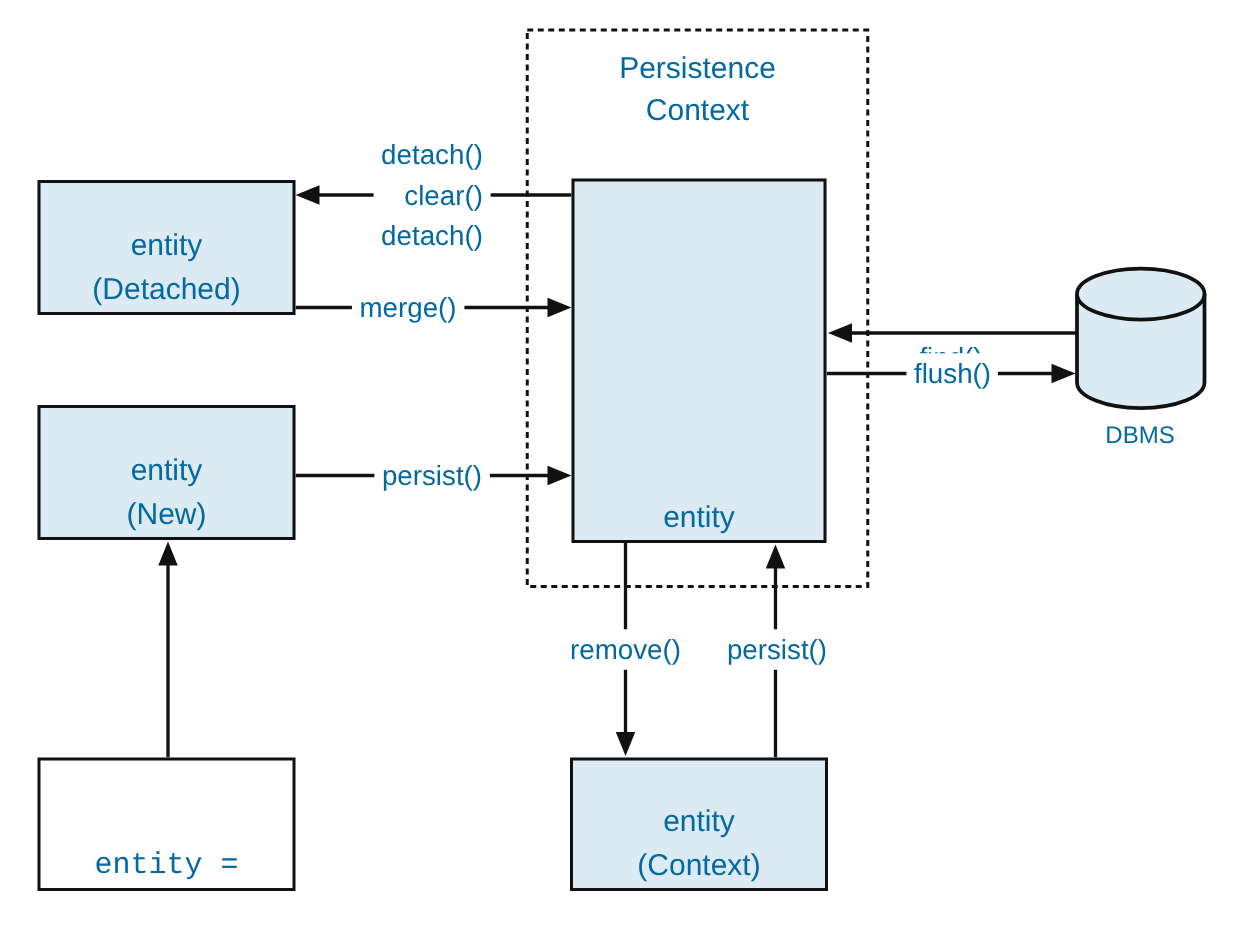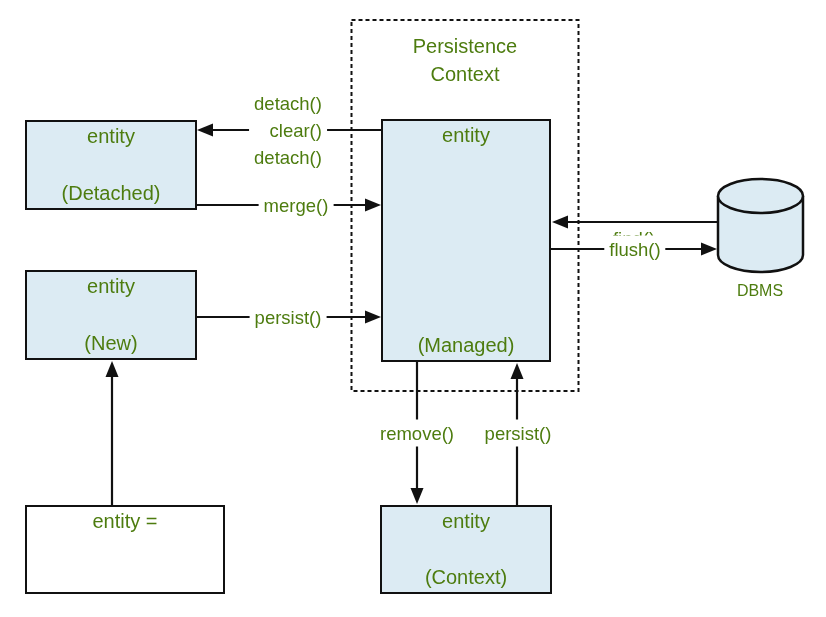--- a/index.html
+++ b/index.html
@@ -2,63 +2,63 @@
 <html><head>
 <meta charset="utf-8">
 <style>
   html, body { margin: 0; padding: 0; background: #ffffff; }
   #stage {
     position: relative;
     width: 826px;
     height: 617px;
     background: #ffffff;
     font-family: "Liberation Sans", sans-serif;
-    color: #4d7c0f;
+    color: #0369a1;
     overflow: hidden;
   }
   #wires {
     position: absolute;
     left: 0; top: 0;
     width: 826px; height: 617px;
     z-index: 0;
   }
   .node {
     position: absolute;
     box-sizing: border-box;
     background: #dcebf3;
     border: 2.5px solid #111111;
     display: flex;
     flex-direction: column;
     align-items: center;
-    justify-content: space-between;
+    justify-content: flex-end;
     font-size: 20px;
     line-height: 29px;
     text-align: center;
     z-index: 2;
   }
   .node .state { font-weight: normal; }
   .node.plain { background: #ffffff; }
   .node-detached { left: 25px;  top: 120px; width: 172px; height: 90px; }
   .node-new      { left: 25px;  top: 270px; width: 172px; height: 90px; }
   .node-managed  { left: 381px; top: 119px; width: 170px; height: 243px; }
   .node-removed  { left: 380px; top: 505px; width: 172px; height: 89px; }
-  .node-code     { left: 25px;  top: 505px; width: 200px; height: 89px; }
+  .node-code     { left: 25px;  top: 505px; width: 172px; height: 89px; font-family: Liberation Mono, monospace; }
   .edge-label {
     position: absolute;
     transform: translate(-50%, -50%);
     background: #ffffff;
     padding: 0 5px;
     font-size: 18.5px;
     line-height: 27px;
     white-space: nowrap;
     text-align: right;
     z-index: 1;
   }
   .lbl-detach-stack { left: 288px; top: 130px; }
-  .lbl-merge        { left: 296px; top: 205px; }
+  .lbl-merge        { left: 272px; top: 205px; }
   .lbl-persist-new  { left: 288px; top: 317px; }
   .lbl-find         { left: 634px; top: 222px; margin-top: 16px; }
   .lbl-flush        { left: 635px; top: 249px; }
   .lbl-remove       { left: 417px; top: 433px; }
   .lbl-persist-rm   { left: 518px; top: 433px; }
   .pc-title {
     position: absolute;
     left: 465px; top: 60px;
     transform: translate(-50%, -50%);
     font-size: 20px;
@@ -141,21 +141,20 @@
     <div class="state">(Detached)</div>
   </div>
 
   <div class="node node-new">
     <div class="ename">entity</div>
     <div class="state">(New)</div>
   </div>
 
   <div class="node node-managed">
     <div class="ename">entity</div>
-    <div class="state">(Managed)</div>
   </div>
 
   <div class="node node-removed">
     <div class="ename">entity</div>
     <div class="state">(Context)</div>
   </div>
 
   <div class="node node-code plain">
     <div>entity =</div>
   </div>

